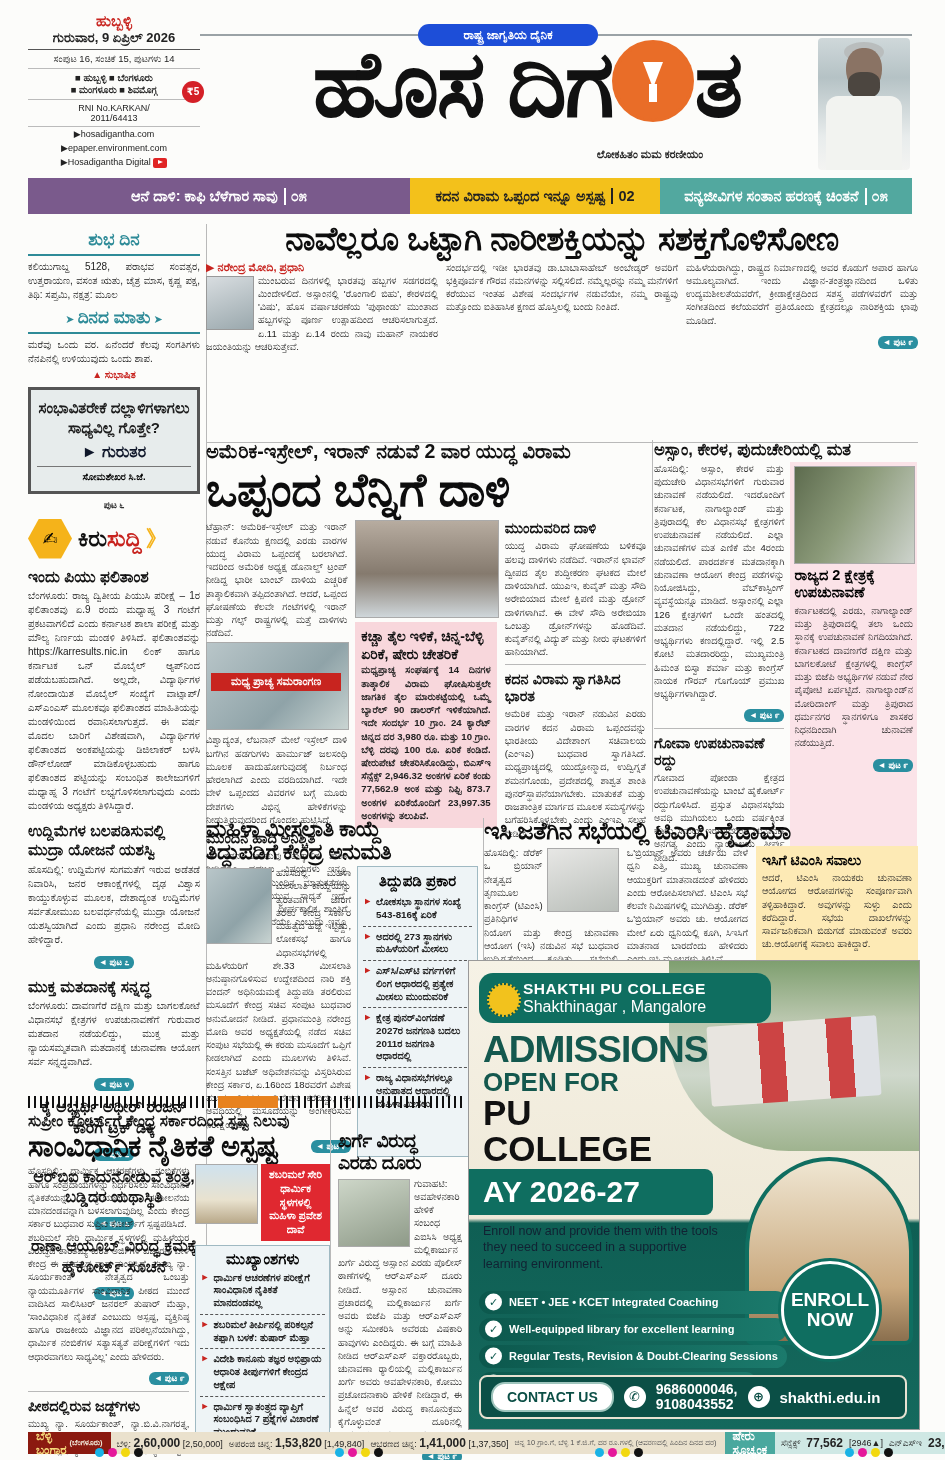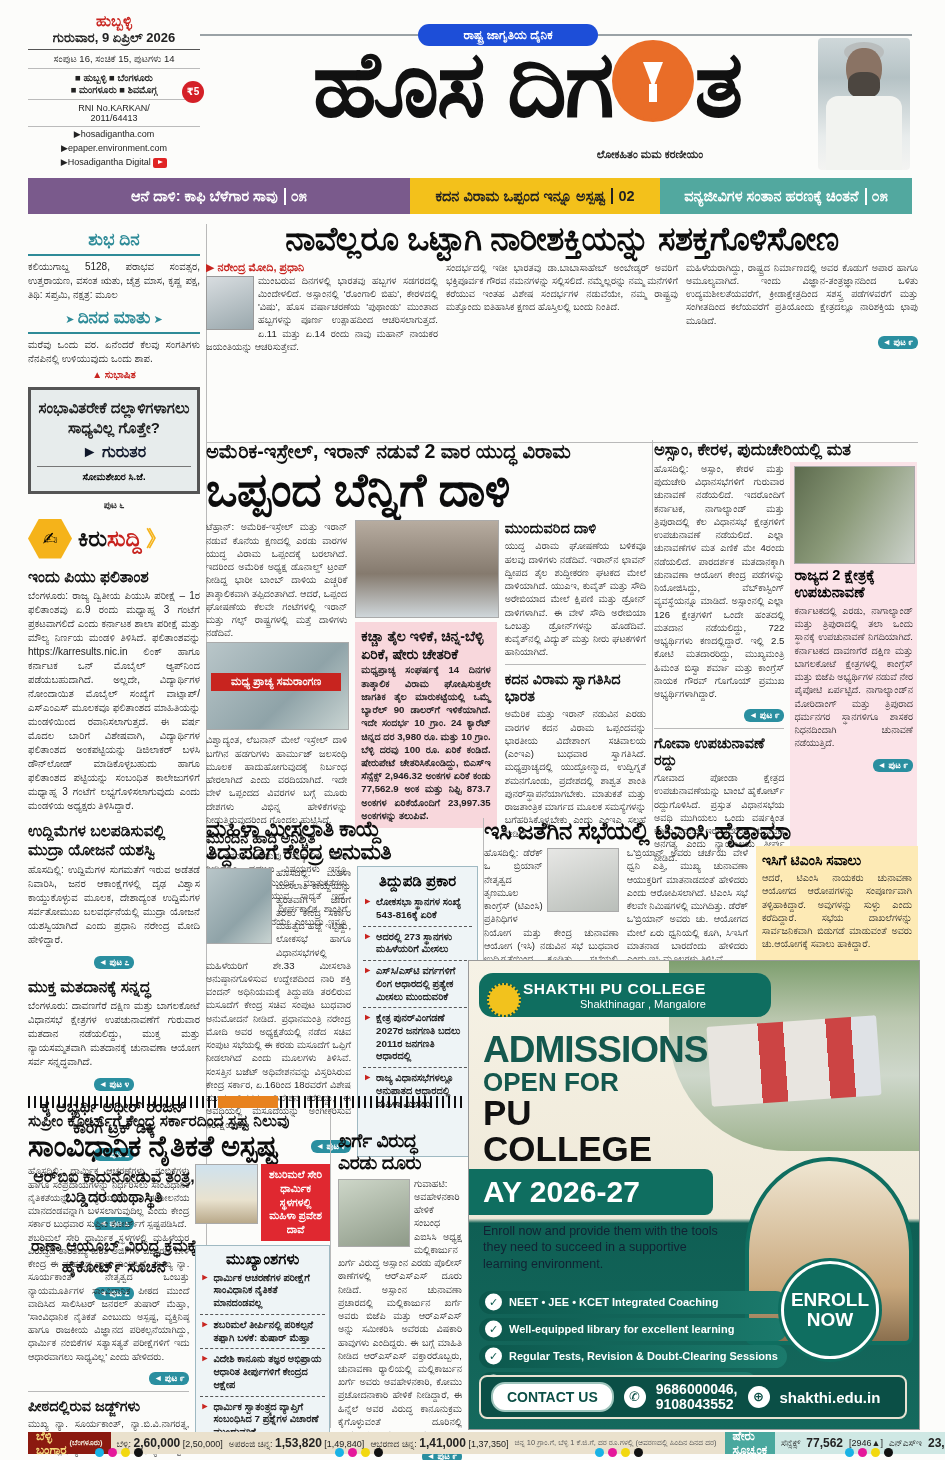--- a/index.html
+++ b/index.html
@@ -113,21 +113,21 @@
   #art7{left:338px;top:1130px;width:124px;height:298px;}
   #art7 .headline{font-size:19px;line-height:1.15;}
   #kharge-photo{width:70px;height:66px;float:left;margin:2px 4px 2px 0;background:linear-gradient(160deg,#cdd6c8,#8e9a88);}
   
   #ad{left:468px;top:960px;width:450px;height:468px;background:linear-gradient(180deg,#f6f2e6 0%,#efe9d8 55%,#0f5f54 56%,#15695d 100%);border:1px solid #999;}
   #ad-campus{position:absolute;right:0;top:0;width:250px;height:190px;border-bottom-left-radius:120px;background:linear-gradient(180deg,#7e9f6f 0%,#b9c6ad 30%,#cfd8cc 60%,#9fb38f 100%);}
   #ad-campus .bld{position:absolute;left:40px;top:60px;width:170px;height:80px;background:linear-gradient(90deg,#e8e5e0 0 30%,#c44 30% 45%,#e8e5e0 45% 70%,#c44 70% 85%,#dfe2e6 85%);border-radius:3px;transform:rotate(-4deg);}
   #ad-logo{position:absolute;left:10px;top:12px;width:240px;background:#0f6e60;color:#fff;border-radius:14px;padding:7px 8px 7px 44px;}
   #ad-logo .sun{position:absolute;left:8px;top:10px;width:30px;height:30px;border-radius:50%;background:#f2c21d;border:2px dotted #0c584d;}
   #ad-logo .n1{font-weight:bold;font-size:15.5px;letter-spacing:0.5px;}
-  #ad-logo .n2{font-size:11px;text-align:center;}
+  #ad-logo .n2{font-size:16px;}
   #ad-admissions{position:absolute;left:14px;top:70px;width:210px;font-weight:bold;line-height:1.02;}
   #ad-admissions .l1{font-size:37px;color:#14584e;letter-spacing:-1px;}
   #ad-admissions .l2{font-size:26px;color:#14584e;}
   #ad-admissions .l3{font-size:35px;color:#111;}
   #ad-year{position:absolute;left:0px;top:208px;width:230px;background:#0f6e60;color:#fff;font-weight:bold;font-size:30px;padding:6px 0 6px 14px;border-radius:0 8px 8px 0;}
   #ad-pitch{position:absolute;left:14px;top:262px;width:250px;font-size:12.5px;color:#123;line-height:1.3;}
   .ad-feat{position:absolute;left:10px;width:270px;background:linear-gradient(90deg,#0c584d,#1b7a6c);color:#fff;border-radius:16px;font-size:11px;font-weight:bold;padding:5px 8px 5px 30px;line-height:1.15;}
   .ad-feat .ck{position:absolute;left:6px;top:50%;transform:translateY(-50%);width:17px;height:17px;border-radius:50%;background:#fff;color:#0c584d;font-size:11px;font-weight:bold;text-align:center;line-height:17px;}
   #ad-students{position:absolute;right:6px;top:196px;width:160px;height:180px;border-radius:50% 50% 8px 8px;background:linear-gradient(180deg,#e9dfce 0%,#cbb Rogue 0%);background:linear-gradient(180deg,#efe6d2 0%,#c9b golden 0%);background:linear-gradient(180deg,#efe6d2 0%,#caa97e 70%,#8a6f4e 100%);border:4px solid #0f6e60;}
   #ad-enroll{position:absolute;right:40px;top:300px;width:92px;height:92px;border-radius:50%;background:#0f6e60;border:3px solid #fff;box-shadow:0 0 0 3px #0f6e60;color:#fff;font-weight:bold;font-size:19px;display:flex;flex-direction:column;align-items:center;justify-content:center;line-height:1.05;}

